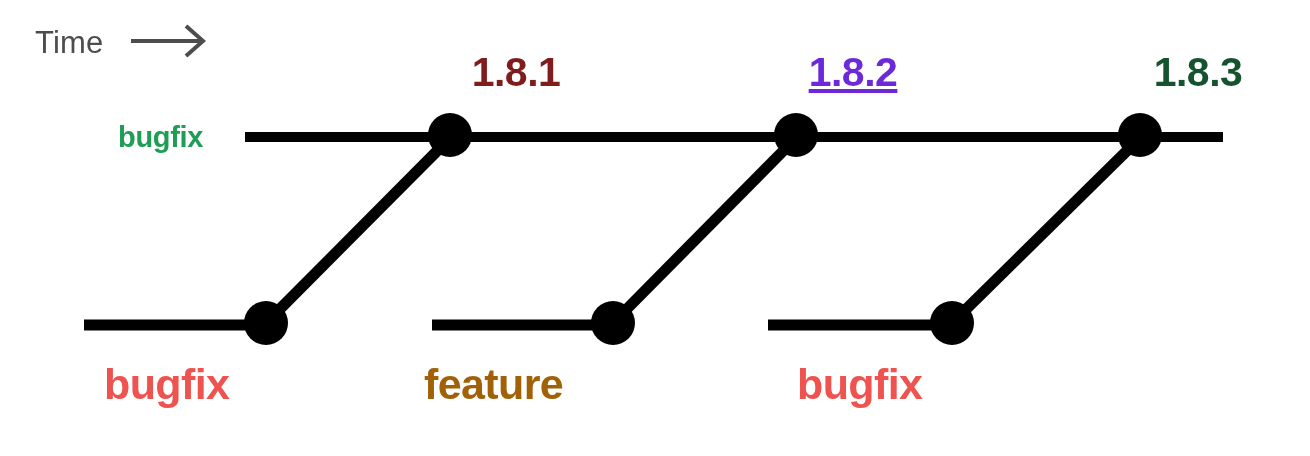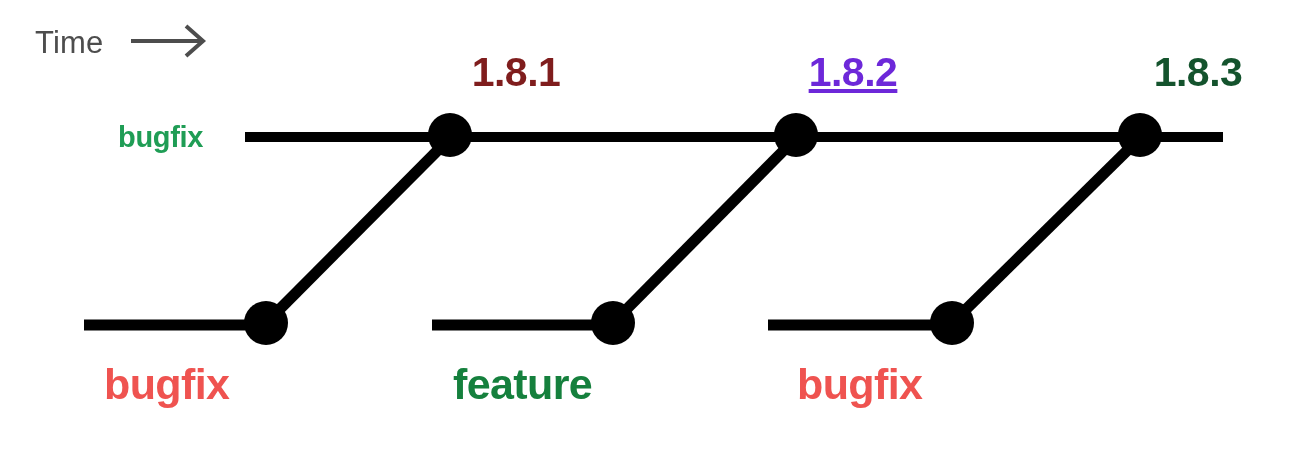--- a/index.html
+++ b/index.html
@@ -89,16 +89,16 @@
 
   <div class="txt time-label" style="left:35px; top:27px;">Time</div>
 
   <div class="txt version-label" style="left:516px; top:52px; color:#7f1d1d;">1.8.1</div>
   <div class="txt version-label" style="left:853px; top:52px; color:#6d28d9;text-decoration:underline;">1.8.2</div>
   <div class="txt version-label" style="left:1198px; top:52px; color:#14532d;">1.8.3</div>
 
   <div class="txt master-label" style="left:118px; top:137px; color:#1f9d55;">bugfix</div>
 
   <div class="txt branch-label" style="left:92px; top:363px; color:#ef5350;">bugfix</div>
-  <div class="txt branch-label" style="left:441px; top:363px; color:#15803d;">feature</div>
+  <div class="txt branch-label" style="left:412px; top:363px; color:#a16207;">feature</div>
   <div class="txt branch-label" style="left:785px; top:363px; color:#ef5350;">bugfix</div>
 
 </div>
 
 </body></html>

